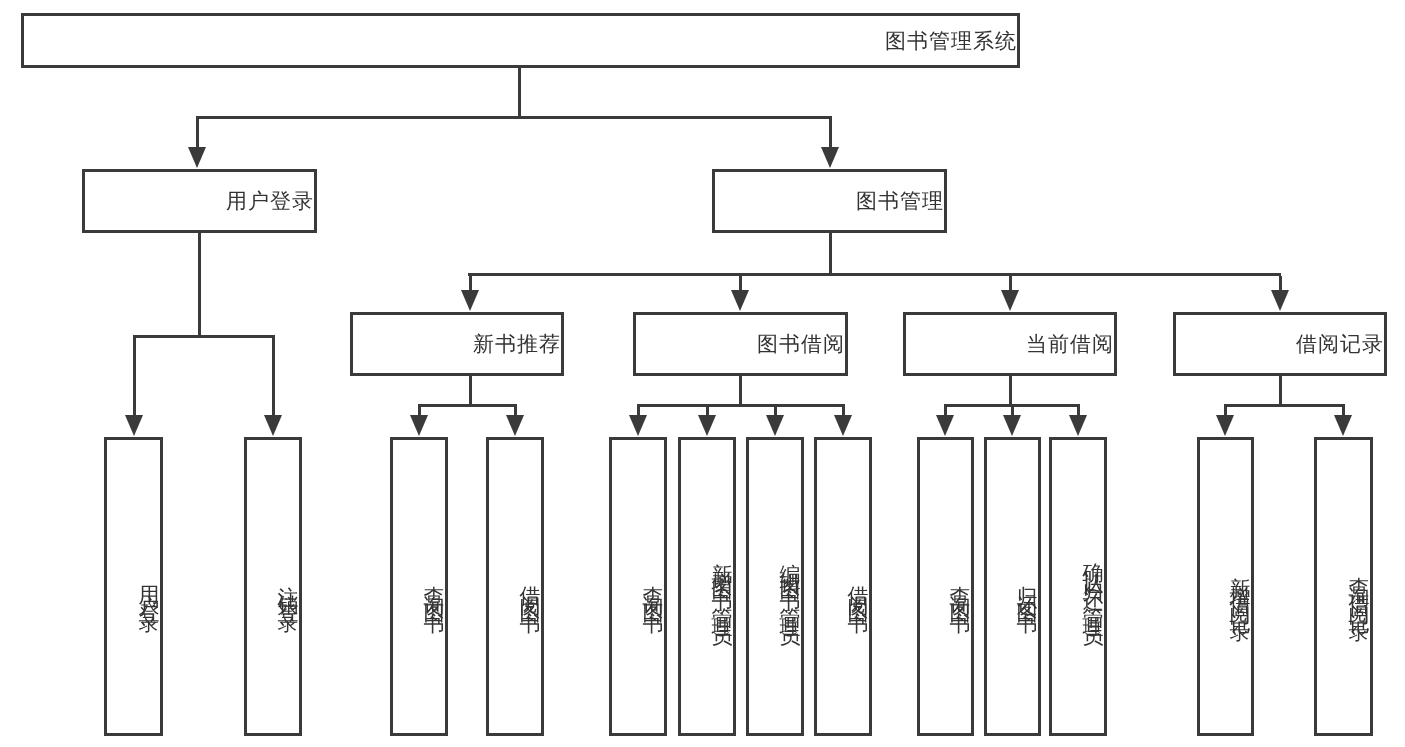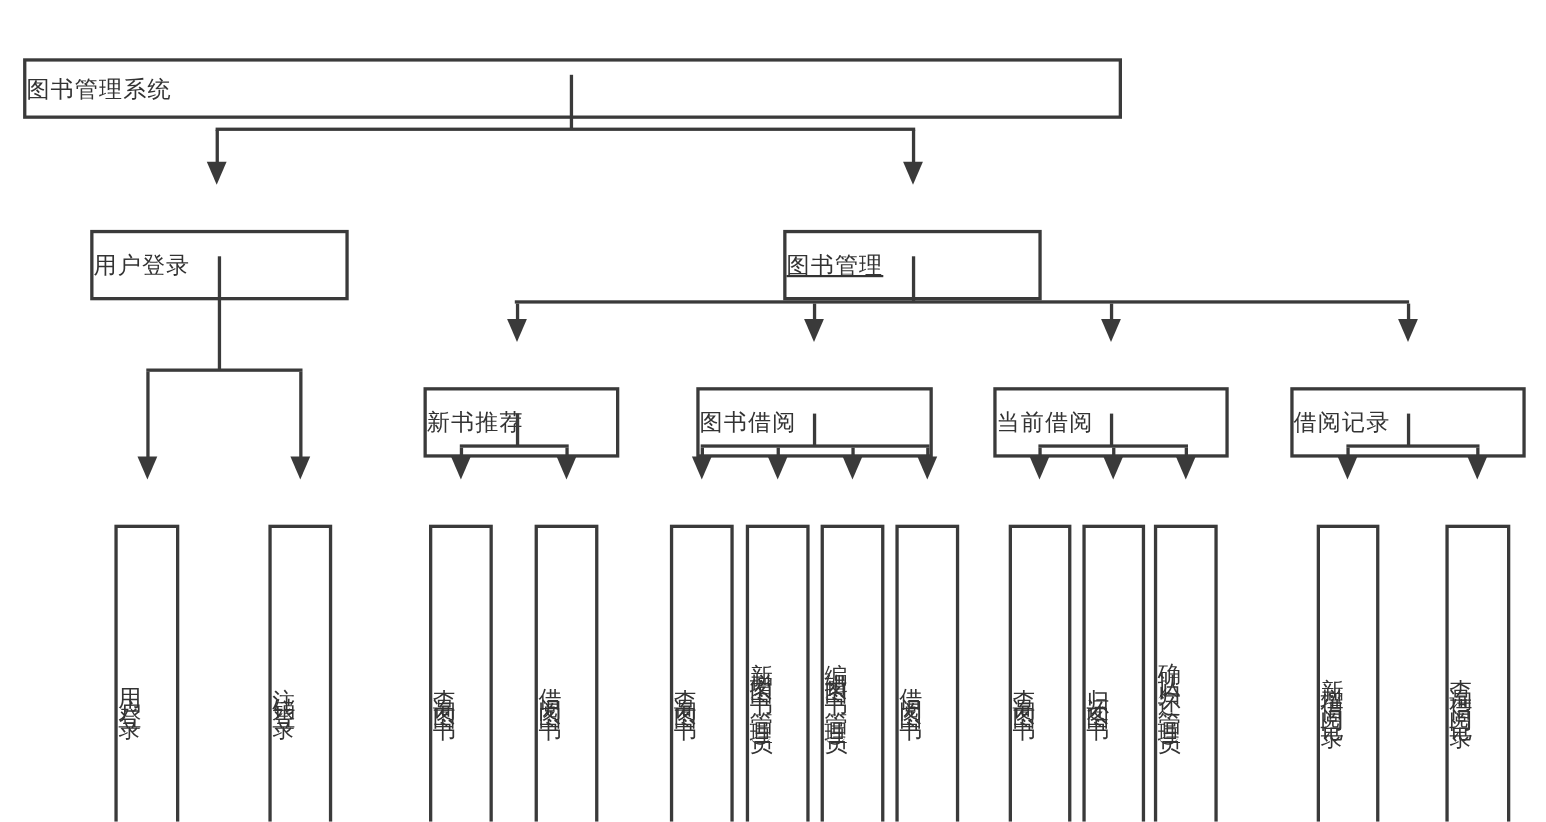--- a/index.html
+++ b/index.html
@@ -11,24 +11,23 @@
     color:#333;
     overflow:hidden;
   }
   .node{
     position:absolute;
     box-sizing:border-box;
     border:3px solid #3a3a3a;
     background:#fff;
     display:flex;
     align-items:center;
-    justify-content:flex-start;
+    justify-content:flex-end;
     font-size:21px;
     color:#333;
-    margin-top:40px;
   }
   .hnode span{letter-spacing:1px;}
   .vnode span{
     writing-mode:vertical-rl;
     text-orientation:mixed;
     letter-spacing:9px;
     font-size:21px;
     line-height:1;
   }
   .vline{position:absolute;width:3px;background:#3a3a3a;}
@@ -61,21 +60,21 @@
   <div class="vline" style="left:518px;top:68px;height:50px;"></div>
   <div class="hline" style="left:196px;top:116px;width:636px;"></div>
   <div class="vline" style="left:196px;top:118px;height:31px;"></div>
   <div class="arrowhead" style="left:188px;top:147px;"></div>
   <div class="vline" style="left:829px;top:118px;height:31px;"></div>
   <div class="arrowhead" style="left:821px;top:147px;"></div>
 
   <div class="node hnode" style="left:82px;top:169px;width:235px;height:64px;">
     <span>用户登录</span>
   </div>
-  <div class="node hnode" style="left:712px;top:169px;width:235px;height:64px;text-decoration:underline;">
+  <div class="node hnode" style="left:712px;top:169px;width:235px;height:64px;">
     <span>图书管理</span>
   </div>
 
   <div class="vline" style="left:198px;top:233px;height:104px;"></div>
   <div class="hline" style="left:133px;top:335px;width:142px;"></div>
   <div class="vline" style="left:133px;top:338px;height:78px;"></div>
   <div class="arrowhead" style="left:125px;top:415px;"></div>
   <div class="vline" style="left:272px;top:338px;height:78px;"></div>
   <div class="arrowhead" style="left:264px;top:415px;"></div>
 
@@ -83,21 +82,21 @@
   <div class="hline" style="left:468px;top:273px;width:813px;"></div>
   <div class="vline" style="left:469px;top:276px;height:16px;"></div>
   <div class="arrowhead" style="left:461px;top:290px;"></div>
   <div class="vline" style="left:739px;top:276px;height:16px;"></div>
   <div class="arrowhead" style="left:731px;top:290px;"></div>
   <div class="vline" style="left:1009px;top:276px;height:16px;"></div>
   <div class="arrowhead" style="left:1001px;top:290px;"></div>
   <div class="vline" style="left:1279px;top:276px;height:16px;"></div>
   <div class="arrowhead" style="left:1271px;top:290px;"></div>
 
-  <div class="node hnode" style="left:385px;top:312px;width:178px;height:64px;">
+  <div class="node hnode" style="left:350px;top:312px;width:214px;height:64px;">
     <span>新书推荐</span>
   </div>
   <div class="node hnode" style="left:903px;top:312px;width:214px;height:64px;">
     <span>当前借阅</span>
   </div>
   <div class="node hnode" style="left:633px;top:312px;width:215px;height:64px;">
     <span>图书借阅</span>
   </div>
   <div class="node hnode" style="left:1173px;top:312px;width:214px;height:64px;">
     <span>借阅记录</span>

